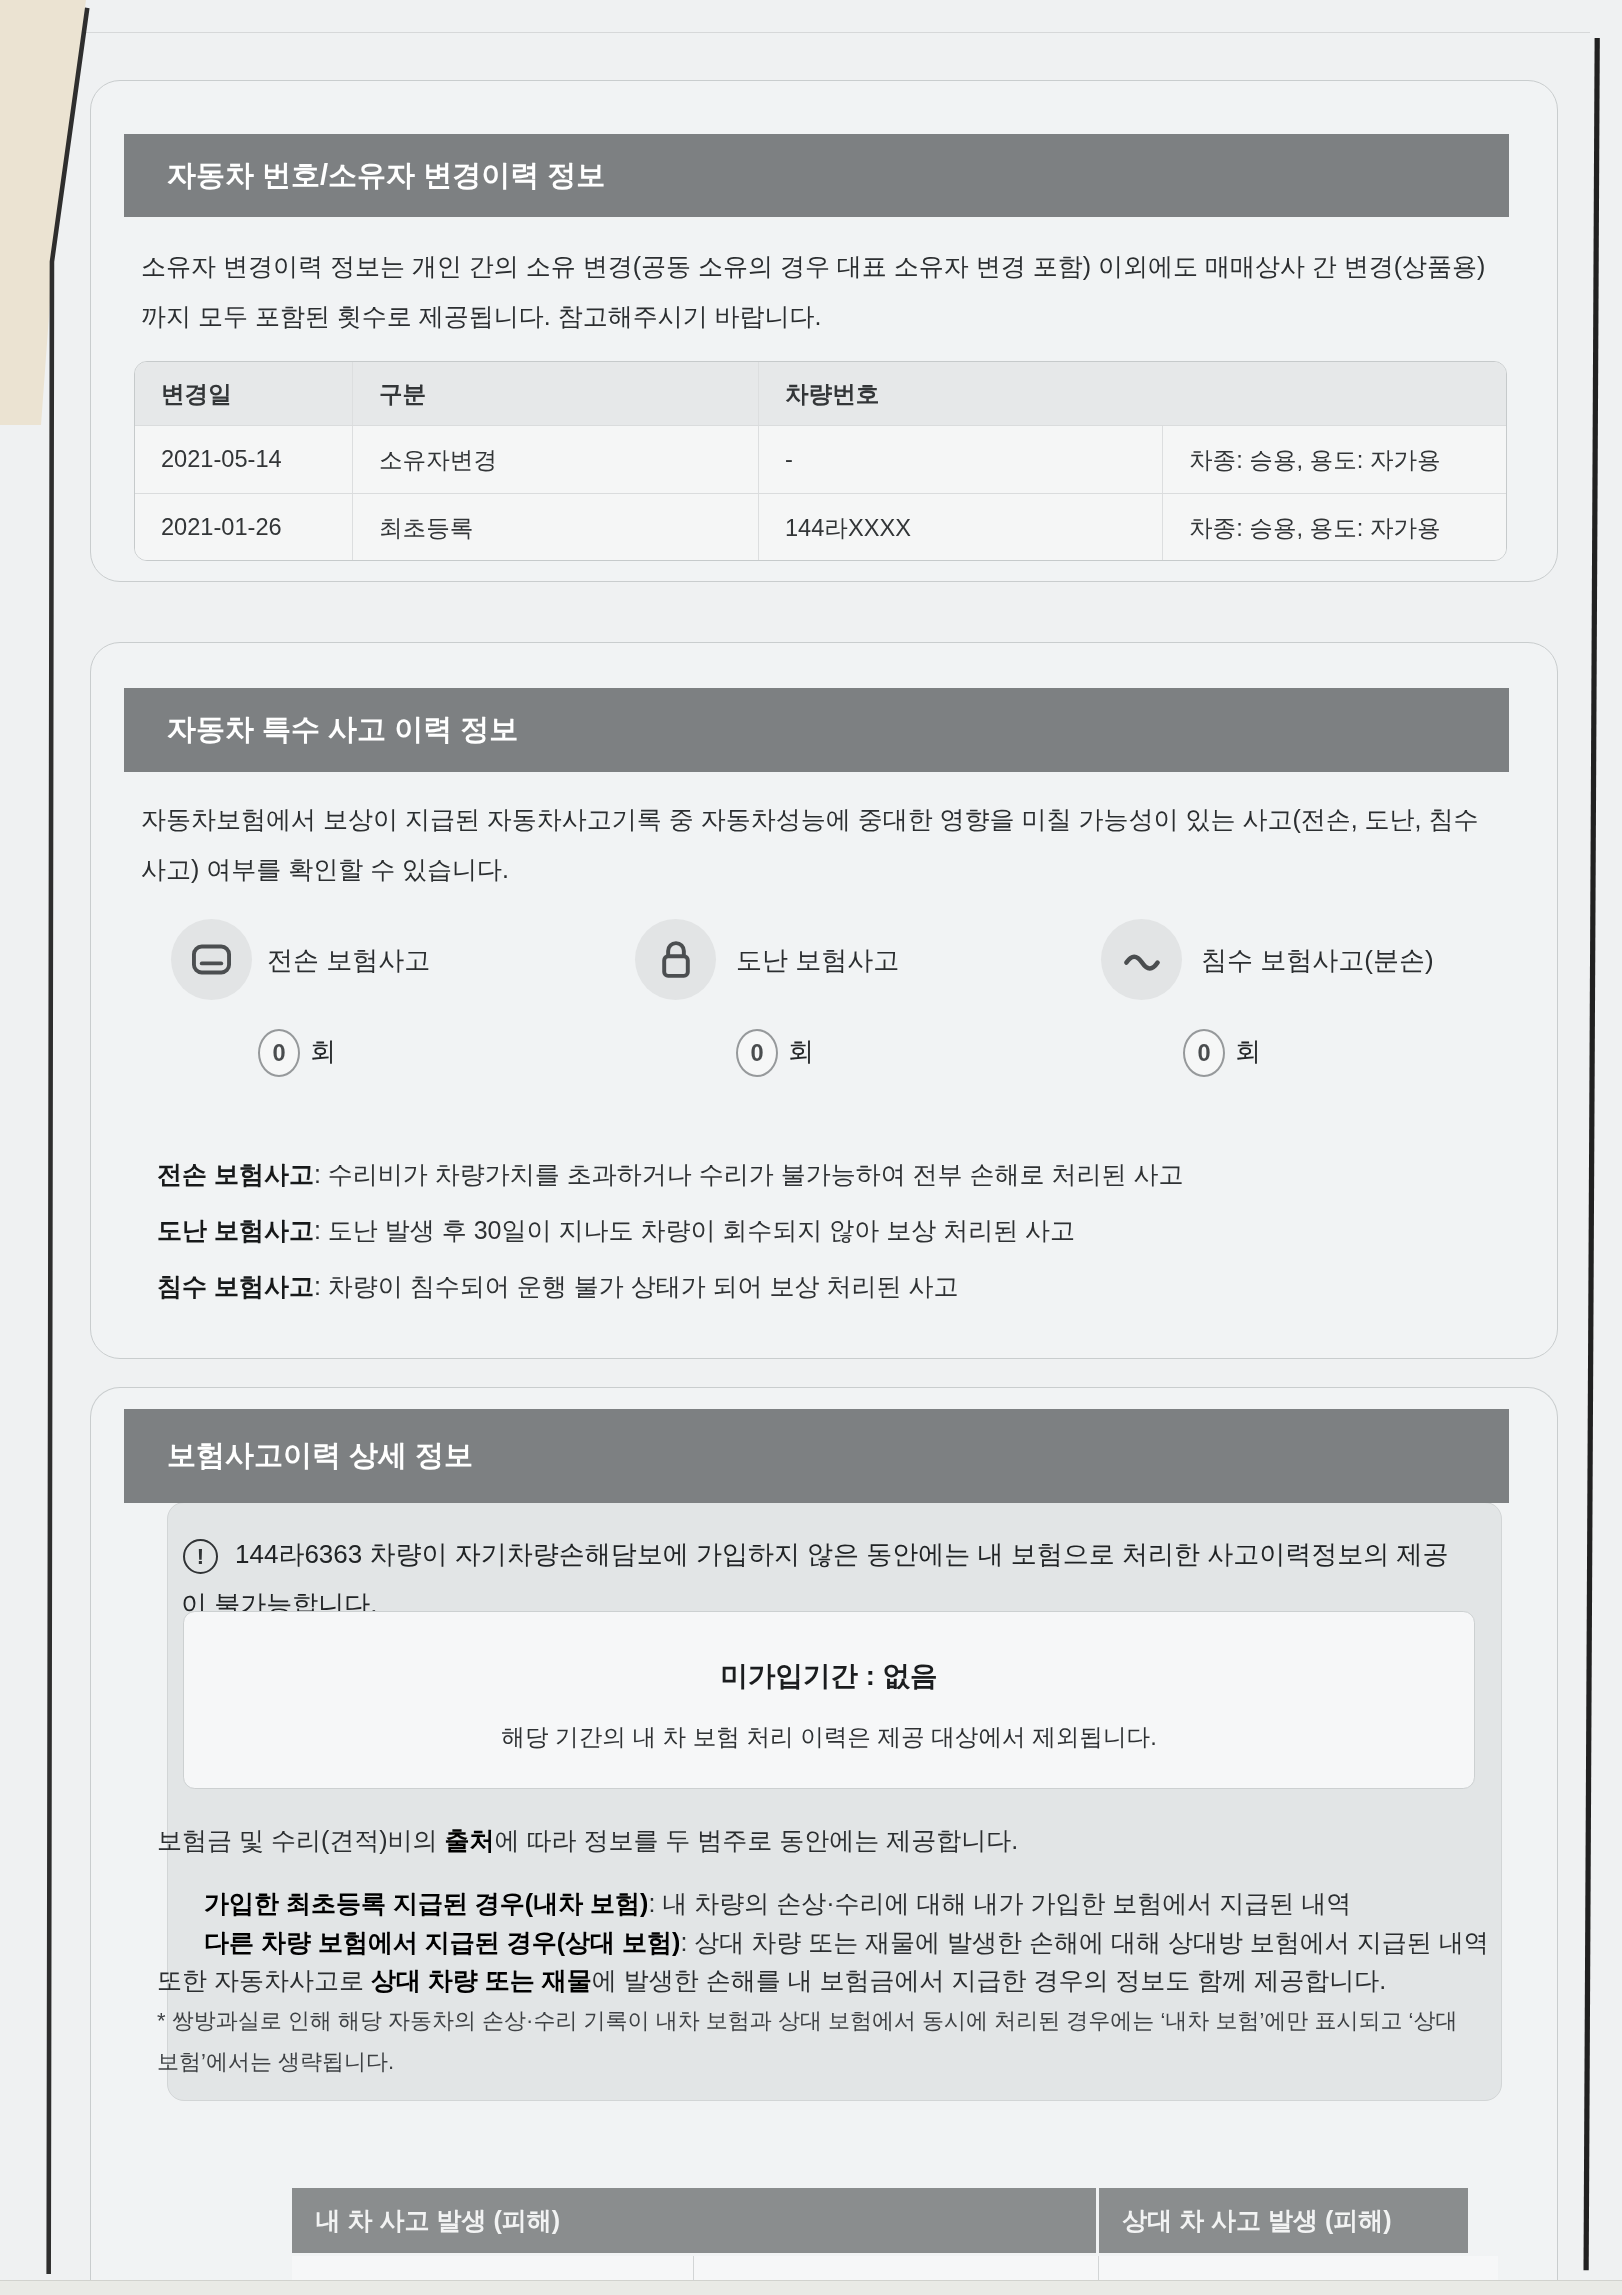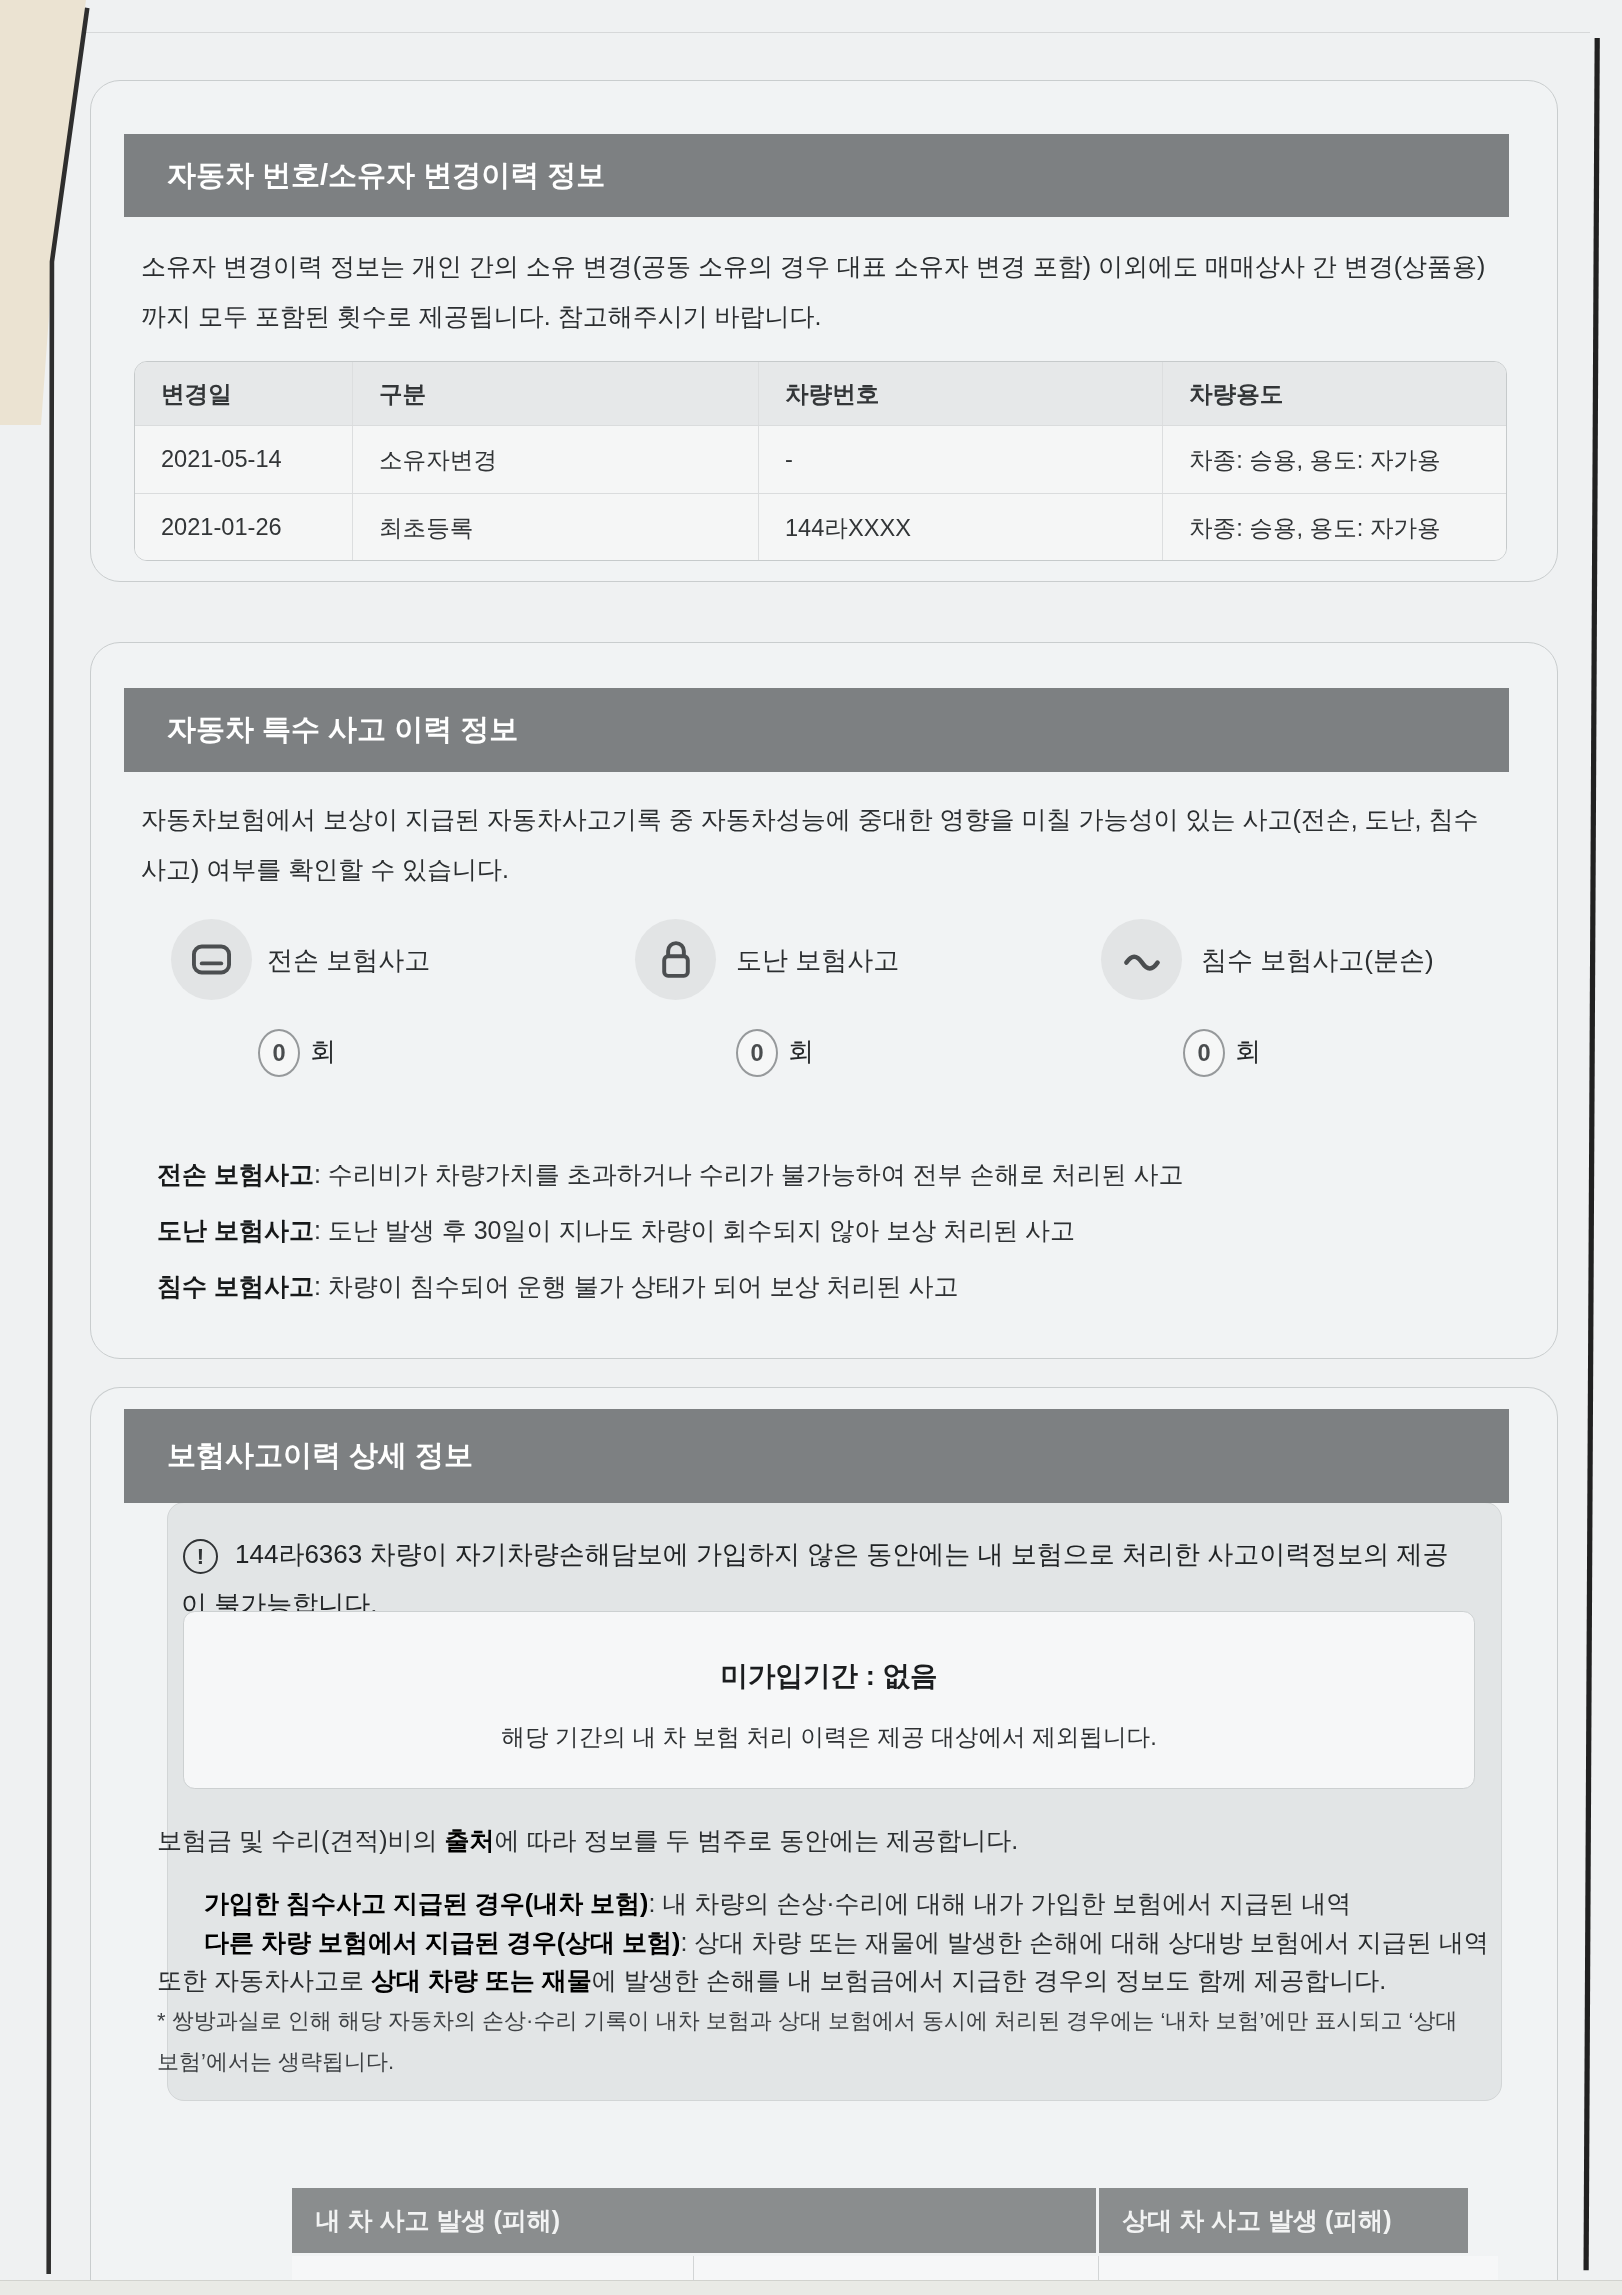--- a/index.html
+++ b/index.html
@@ -81,21 +81,20 @@
     <div class="bar" id="bar1">
       <span>자동차 번호/소유자 변경이력 정보</span>
     </div>
     <div class="para" id="para1">소유자 변경이력 정보는 개인 간의 소유 변경(공동 소유의 경우 대표 소유자 변경 포함) 이외에도 매매상사 간 변경(상품용)까지 모두 포함된 횟수로 제공됩니다. 참고해주시기 바랍니다.</div>
 
     <div id="tbl" class="abs">
       <div class="trow thead">
         <div class="tcell c1">변경일</div>
         <div class="tcell c2">구분</div>
         <div class="tcell c3">차량번호</div>
-        <div class="tcell c4">차량용도</div>
       </div>
       <div class="trow tdata">
         <div class="tcell c1">2021-05-14</div>
         <div class="tcell c2">소유자변경</div>
         <div class="tcell c3">-</div>
         <div class="tcell c4">차종: 승용, 용도: 자가용</div>
       </div>
       <div class="trow tdata">
         <div class="tcell c1">2021-01-26</div>
         <div class="tcell c2">최초등록</div>
@@ -165,21 +164,21 @@
     <div id="notice-text">144라6363 차량이 자기차량손해담보에 가입하지 않은 동안에는 내 보험으로 처리한 사고이력정보의 제공이 불가능합니다.</div>
 
     <div class="abs" id="whitebox"></div>
     <div class="abs" id="wb-title">미가입기간 : 없음</div>
     <div class="abs" id="wb-sub">해당 기간의 내 차 보험 처리 이력은 제공 대상에서 제외됩니다.</div>
 
     <div class="line38" id="src">
       <span>보험금 및 수리(견적)비의 </span><span class="b">출처</span><span>에 따라 정보를 두 범주로 동안에는 제공합니다.</span>
     </div>
     <div class="line38" id="cat1">
-      <span class="b">가입한 침수사고 지급된 경우(내차 보험)</span><span>: 내 차량의 손상·수리에 대해 내가 가입한 보험에서 지급된 내역</span>
+      <span class="b">가입한 최초등록 지급된 경우(내차 보험)</span><span>: 내 차량의 손상·수리에 대해 내가 가입한 보험에서 지급된 내역</span>
     </div>
     <div class="line38" id="cat2">
       <span class="b">다른 차량 보험에서 지급된 경우(상대 보험)</span><span>: 상대 차량 또는 재물에 발생한 손해에 대해 상대방 보험에서 지급된 내역</span>
     </div>
     <div class="line38" id="also">
       <span>또한 자동차사고로 </span><span class="b">상대 차량 또는 재물</span><span>에 발생한 손해를 내 보험금에서 지급한 경우의 정보도 함께 제공합니다.</span>
     </div>
     <div id="footnote">* 쌍방과실로 인해 해당 자동차의 손상·수리 기록이 내차 보험과 상대 보험에서 동시에 처리된 경우에는 ‘내차 보험’에만 표시되고 ‘상대 보험’에서는 생략됩니다.</div>
 
     <div id="btable-bar" class="abs">

